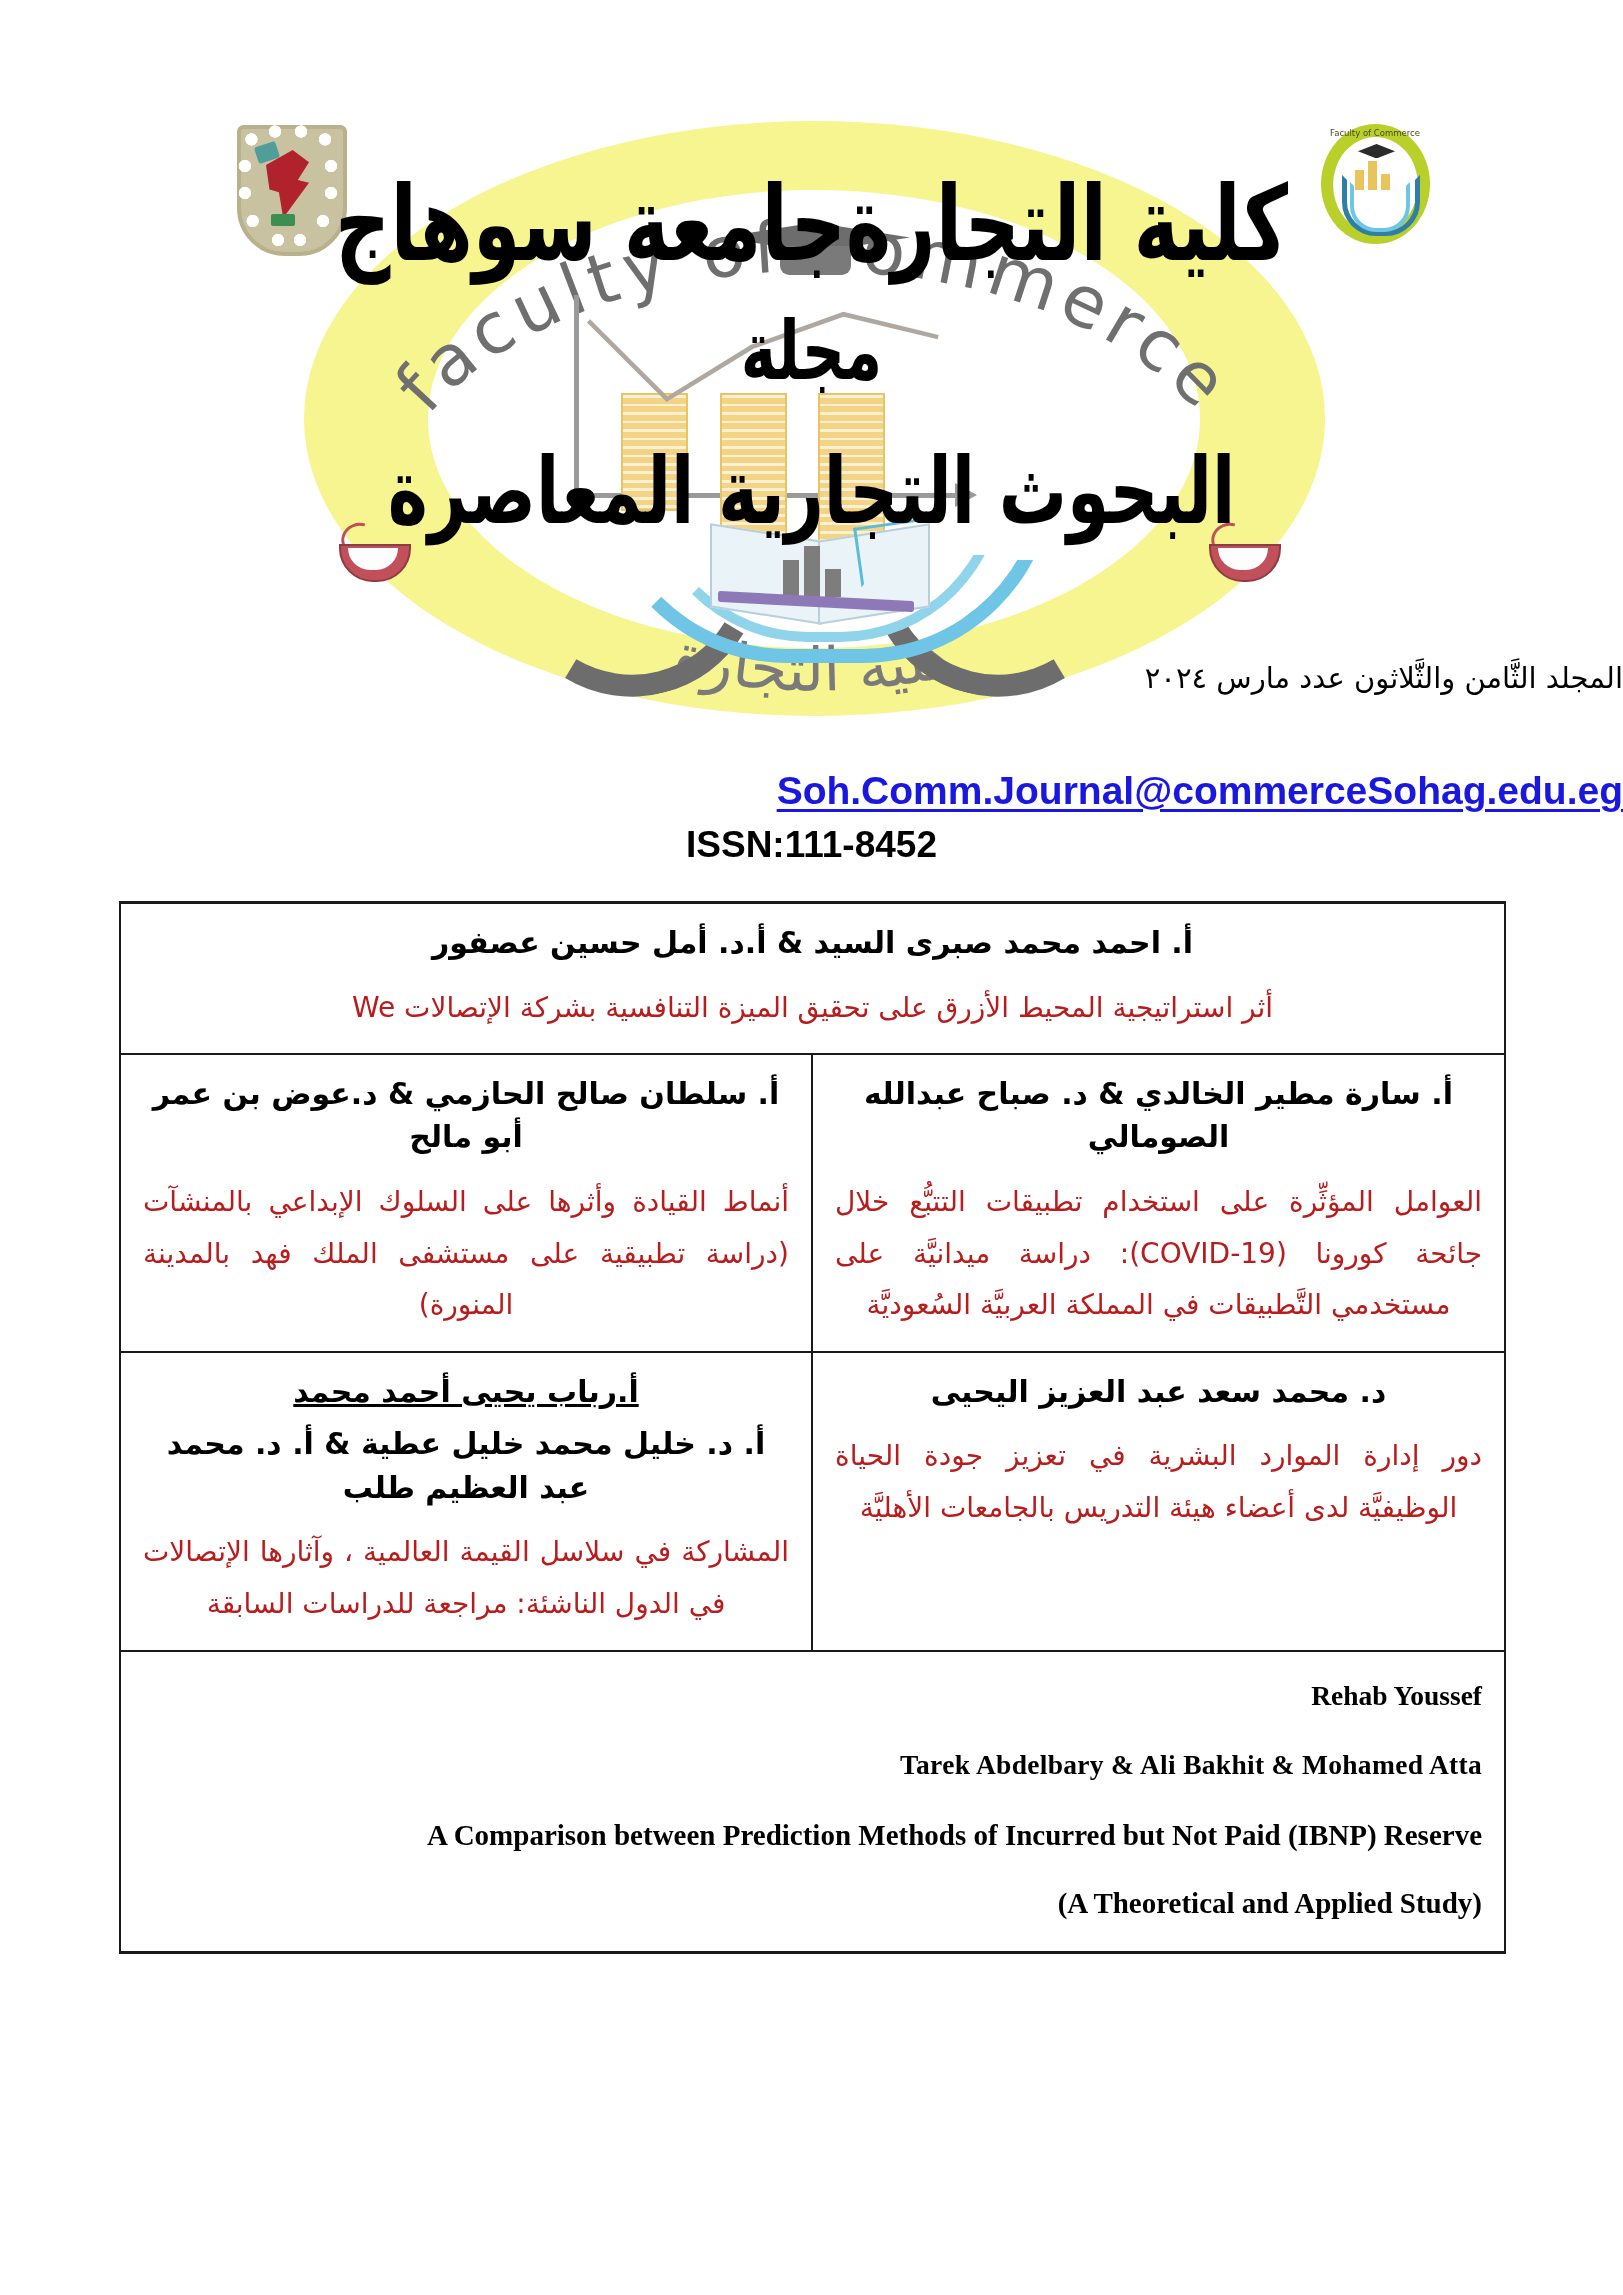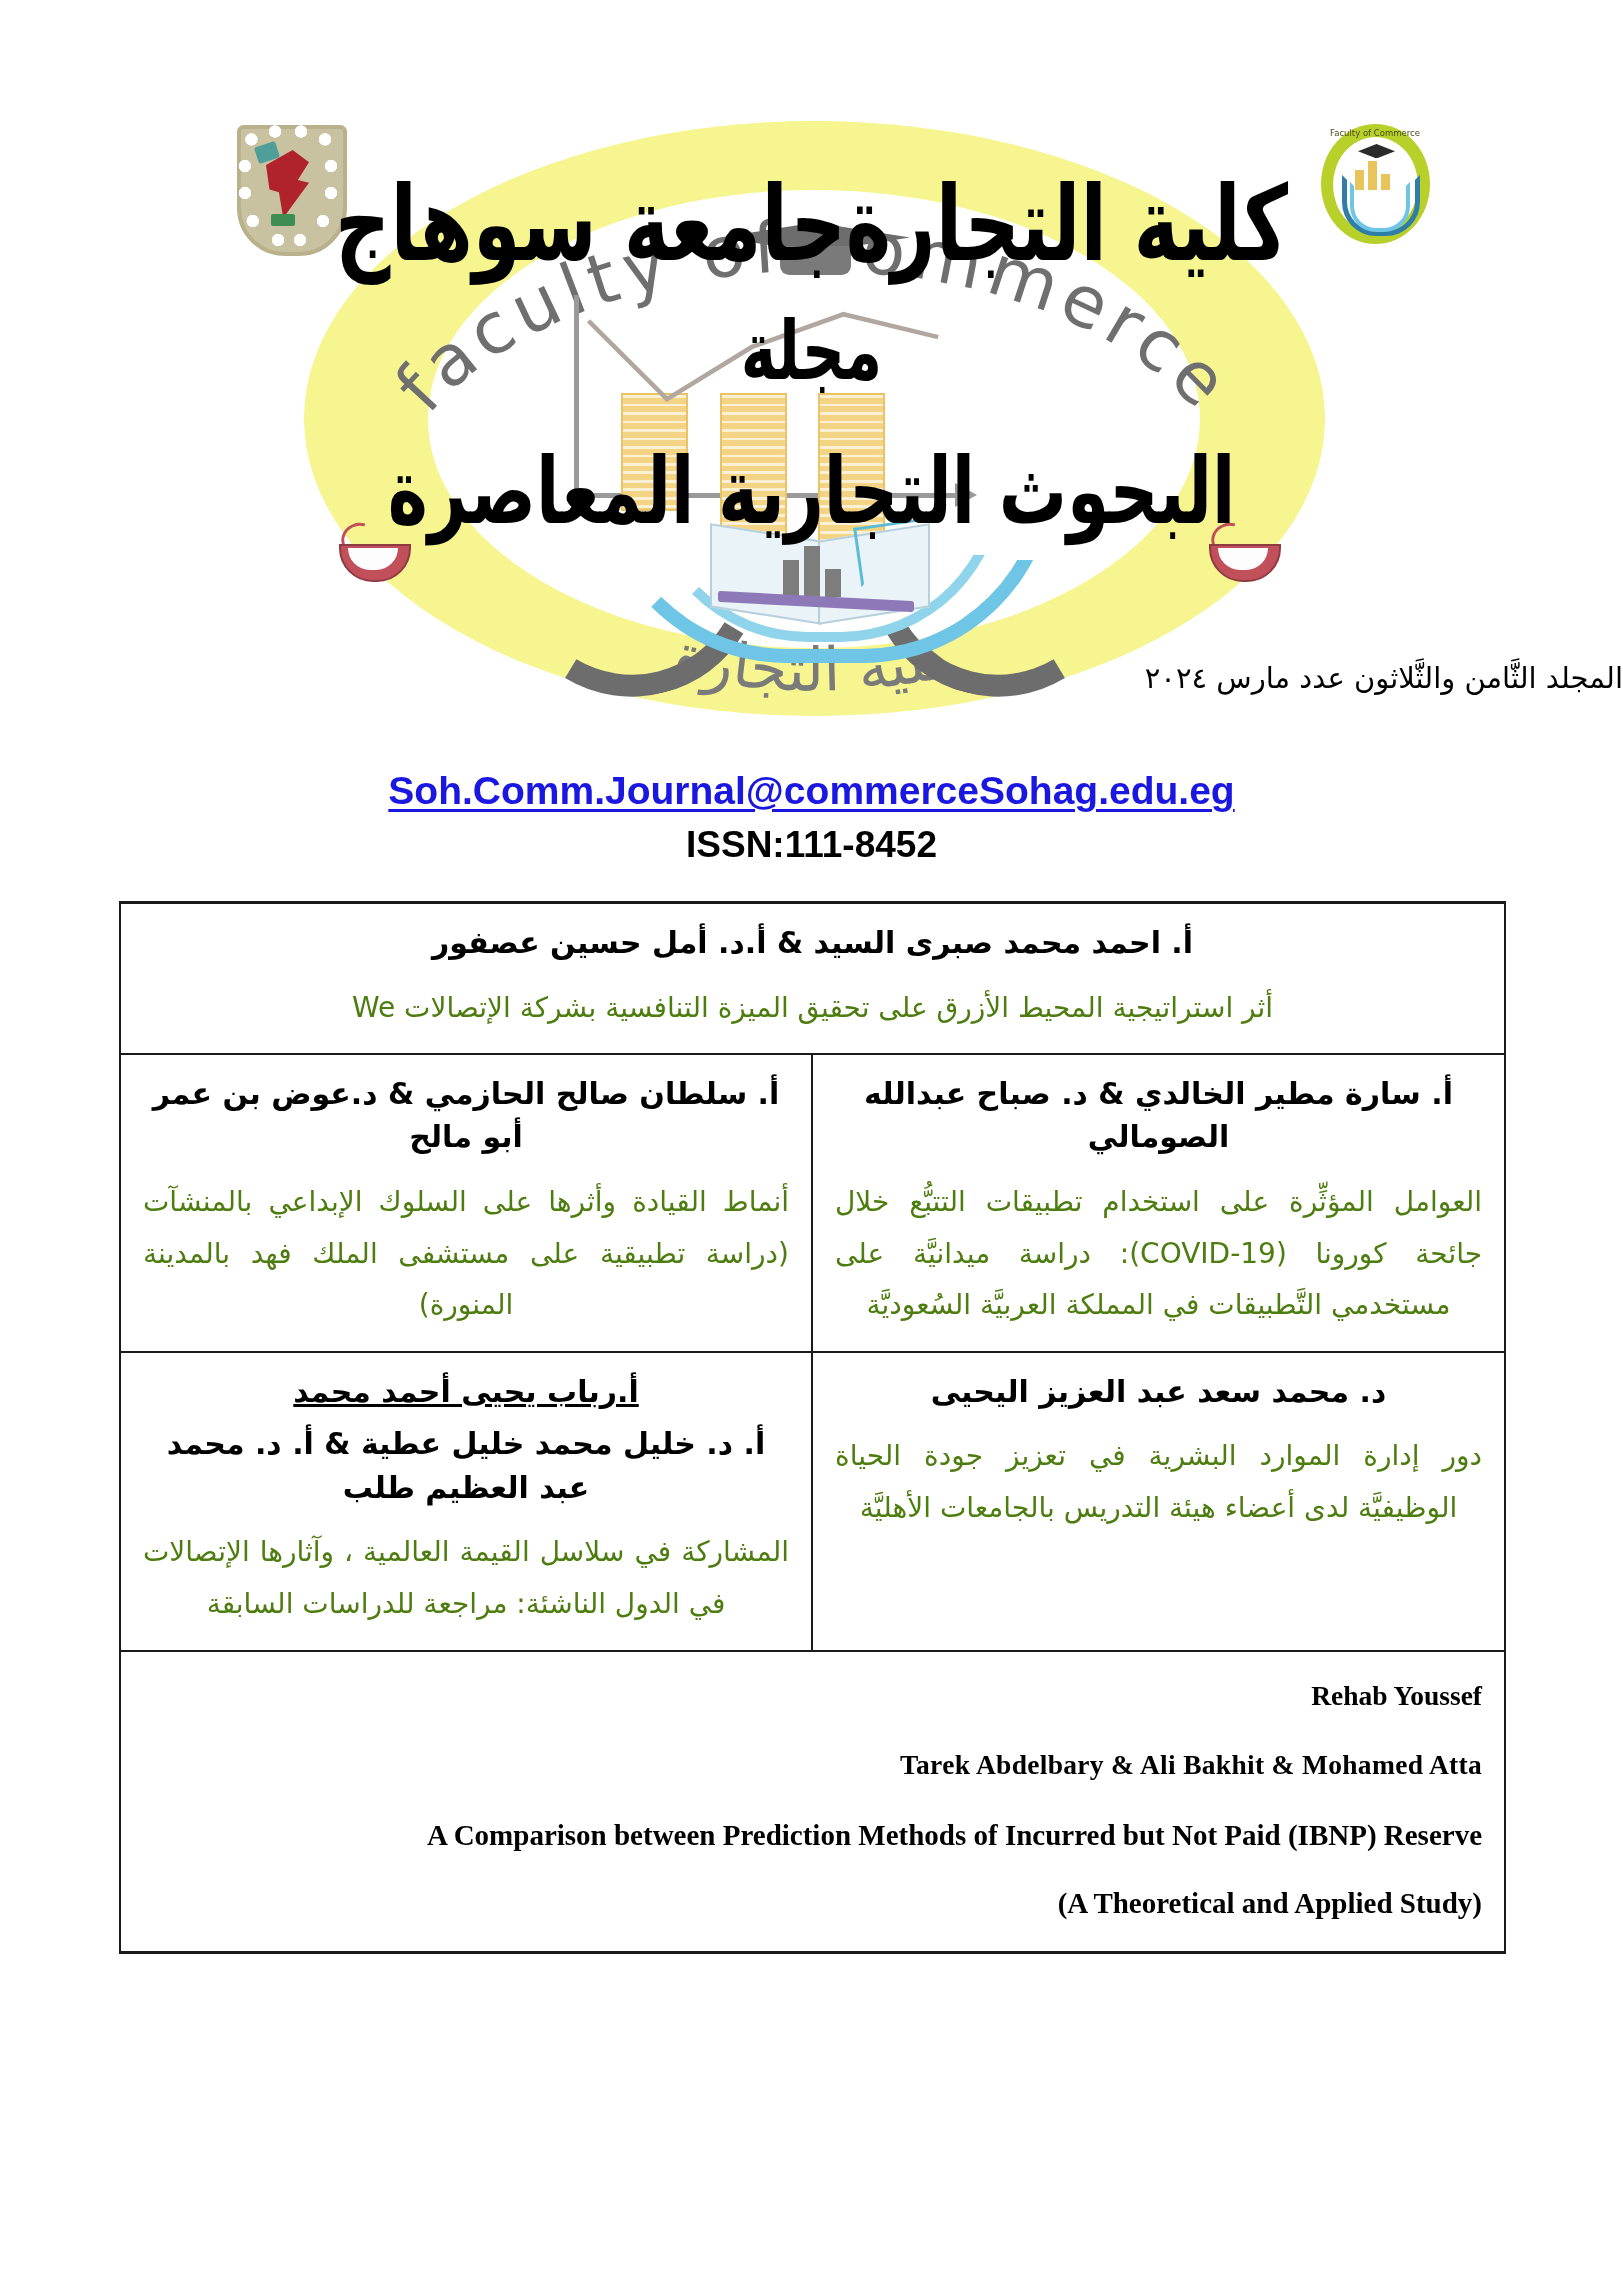--- a/index.html
+++ b/index.html
@@ -405,21 +405,21 @@
     font-family: "DejaVu Sans", sans-serif;
     font-size: 29px;
     color: #000;
     direction: rtl;
   }
 
   .email-line {
     position: absolute;
     left: 0; top: 769px;
     width: 1623px;
-    text-align: center;
+    text-align: right;
     direction: ltr;
   }
   .email-line a {
     color: #1a18e0;
     text-decoration: underline;
     text-decoration-thickness: 3.3px;
     text-underline-offset: 5.2px;
     font-family: "Liberation Sans", sans-serif;
     font-weight: bold;
     font-size: 39px;
@@ -462,21 +462,21 @@
     color: #000;
     line-height: 1.45;
     direction: rtl;
     margin-bottom: 17px;
   }
   .paper-title {
     text-align: justify;
     text-align-last: center;
     font-family: "DejaVu Sans", sans-serif;
     font-size: 28px;
-    color: #4d7c0f;
+    color: #b91c1c;
     line-height: 1.85;
     direction: rtl;
   }
   .paper-title.wide { text-align: center; }
 
   
   .en-cell {
     direction: ltr;
     text-align: right;
     font-family: "Liberation Serif", serif;

